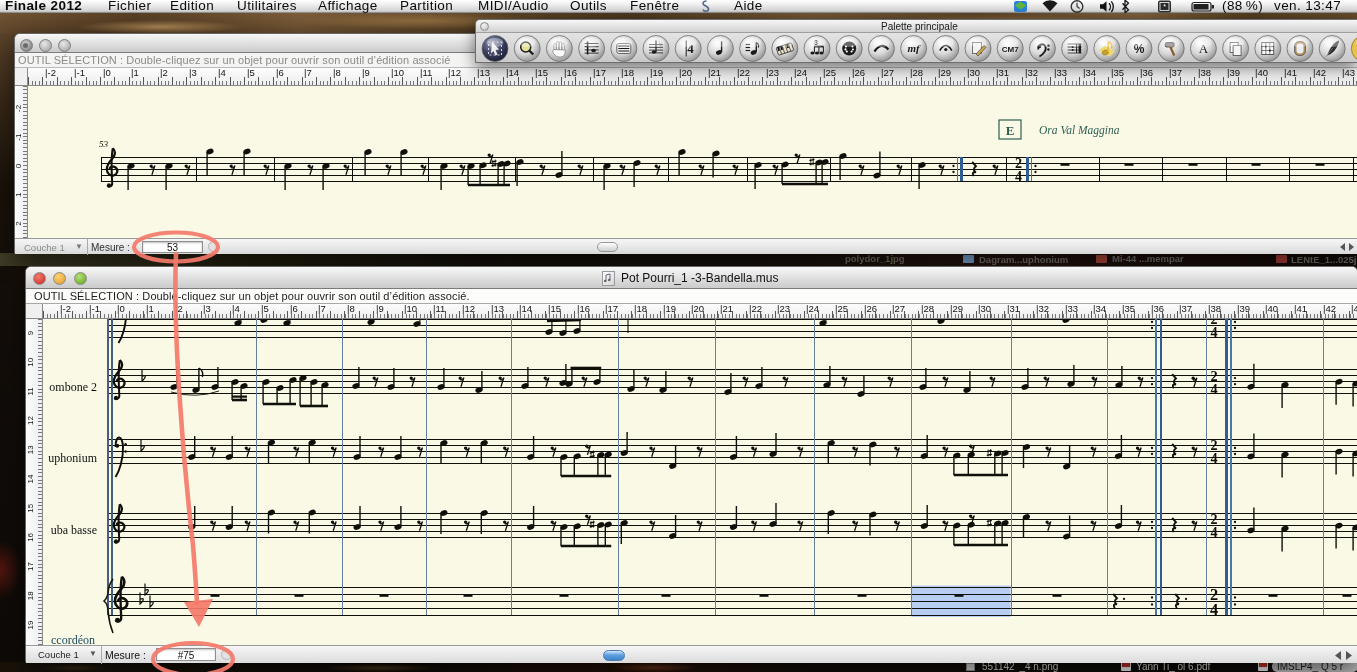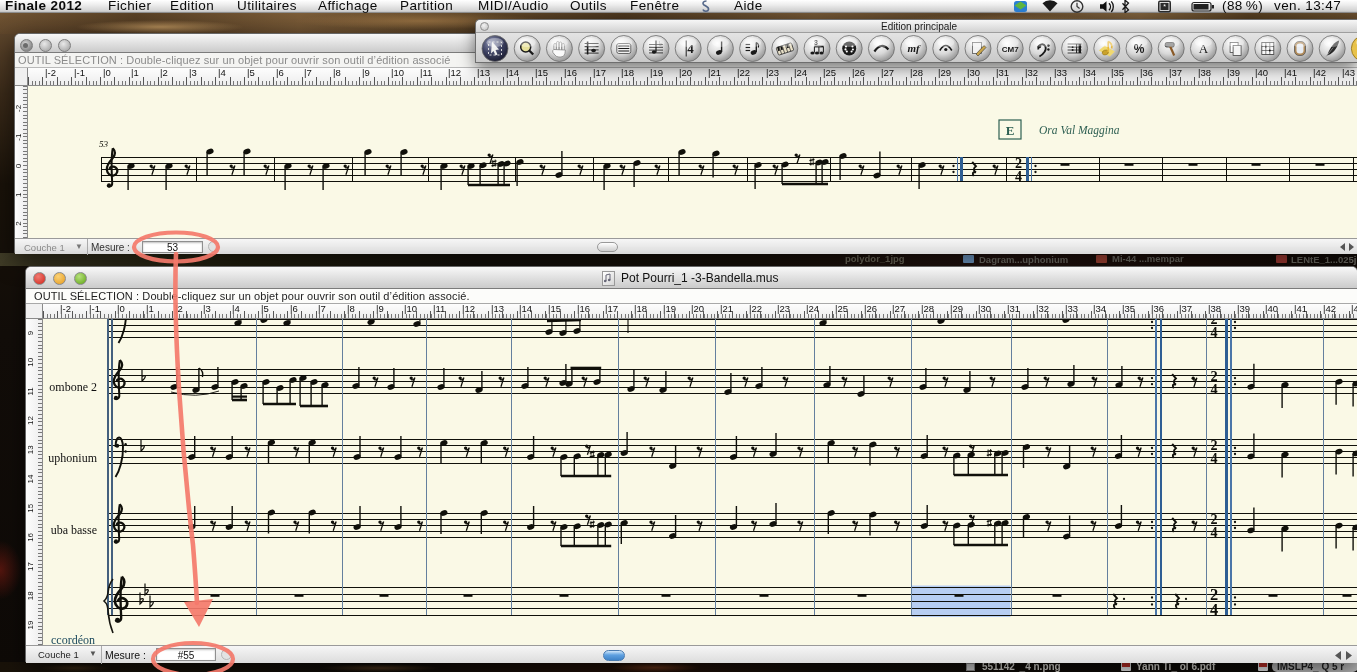--- a/index.html
+++ b/index.html
@@ -26,21 +26,21 @@
 .ruler{background:linear-gradient(#fdfdfd,#ededed);border-bottom:1px solid #8a8a8a;overflow:hidden}
 .rlab{position:absolute;top:-1px;font-size:9.5px;color:#111;letter-spacing:0px;white-space:nowrap}
 .vruler{background:linear-gradient(90deg,#fdfdfd,#ededed);border-right:1px solid #8a8a8a;overflow:hidden}
 .music{background:#faf9e6}
 .botbar{background:linear-gradient(#f6f6f6,#dcdcdc);border-top:1px solid #9a9a9a;font-size:10px;color:#444}
 .fld{position:absolute;background:#fff;border:1px solid #8f8f8f;box-shadow:inset 0 1px 2px rgba(0,0,0,.25);font-size:10px;color:#111;text-align:center}
 .thumb{position:absolute;border-radius:6px;}
 .dstrip{left:0;top:253px;width:1357px;height:13px;background:linear-gradient(90deg,#3f3b26,#23200f 18%,#15110b 35%,#181109 55%,#241410 72%,#1c0f0a 88%,#120c08)}
 .dtext{position:absolute;font-size:9.5px;font-weight:bold;color:#8f8f86;white-space:nowrap;opacity:.8}
 .dock{left:0;top:662px;width:1357px;height:10px;background:linear-gradient(90deg,#191209,#0e0b07 30%,#231007 47%,#120d08 60%,#0c0a07)}
-.dktext{position:absolute;font-size:10px;font-weight:bold;color:#d8d6d0;white-space:nowrap}
+.dktext{position:absolute;font-size:10px;font-weight:normal;color:#d8d6d0;white-space:nowrap}
 </style></head><body>
 <div class="abs desk-top"></div>
 <div class="abs" style="left:0;top:34px;width:30px;height:638px;background:linear-gradient(#5a432a,#3a2a19 60px,#191209 150px,#120d09 300px,#0e0a07)"></div>
 <div class="abs" style="left:0;top:540px;width:22px;height:60px;background:radial-gradient(ellipse at 0% 50%, rgba(140,30,20,.55), rgba(0,0,0,0) 70%)"></div>
 <div class="abs menubar">
     <span class="mi" style="left:5px"><b>Finale 2012</b></span>
     <span class="mi" style="left:108px">Fichier</span>
     <span class="mi" style="left:170px">Edition</span>
     <span class="mi" style="left:237px">Utilitaires</span>
     <span class="mi" style="left:318px">Affichage</span>
@@ -916,33 +916,33 @@
         <circle cx="1081.0" cy="279.9" r="1.1" fill="#10100a"></circle>
         <path d="M1132.2,275.0 L1135.9,279.2 Q1131.8,282.6 1135.9,285.4 Q1131.0,284.6 1133.8,289.0" fill="none" stroke="#10100a" stroke-width="1.9"></path>
         <circle cx="1143.0" cy="279.9" r="1.1" fill="#10100a"></circle>
       </svg>
     </div>
     <div class="abs botbar" style="left:0;top:378px;width:100%;height:18px">
       <span class="abs" style="left:12px;top:3px;color:#222;font-size:9.5px">Couche 1</span>
       <span class="abs" style="left:63px;top:3px;color:#555;font-size:8px">▼</span>
       <div class="abs" style="left:75px;top:0;width:1px;height:18px;background:#aaa"></div>
       <span class="abs" style="left:79px;top:3px;color:#111;font-size:10.5px">Mesure :</span>
-      <div class="fld" style="left:130px;top:2px;width:60px;height:13px;line-height:13px">#55</div>
+      <div class="fld" style="left:130px;top:2px;width:60px;height:13px;line-height:13px">#75</div>
       <span class="abs" style="left:195px;top:3px;width:11px;height:11px;border:1px solid #b5b5b5;border-radius:50%;background:#e2e2e2"></span>
       <div class="thumb" style="left:577px;top:3.5px;width:22px;height:11px;background:linear-gradient(#cfe6fa,#5ea0e0 45%,#3f83c8);border:1px solid #4a7bb0"></div>
       <svg class="abs" style="left:1305px;top:4px" width="26" height="11">
         <path d="M10 1 L4 5.5 L10 10 z" fill="#555"></path>
         <path d="M15 1 L21 5.5 L15 10 z" fill="#555"></path>
       </svg>
     </div>
   </div>
 <div class="abs" style="left:475px;top:19px;width:882px;height:44px;border:1px solid #6e6e6e;border-right:none;border-radius:5px 0 0 0;box-shadow:0 6px 16px rgba(0,0,0,.5);background:linear-gradient(#efefef,#c9c9c9)">
     <div class="abs" style="left:0;top:0;width:100%;height:13px;background:linear-gradient(#f6f6f6,#d2d2d2);border-bottom:1px solid #9e9e9e;border-radius:5px 0 0 0"></div>
     <span class="abs" style="left:4px;top:2px;width:9px;height:9px;border-radius:50%;border:1px solid #8e8e8e;background:radial-gradient(circle at 40% 35%,#f2f2f2,#bdbdbd)"></span>
-    <span class="abs" style="left:405px;top:1px;font-size:10px;color:#1a1a1a">Edition principale</span>
+    <span class="abs" style="left:405px;top:1px;font-size:10px;color:#1a1a1a">Palette principale</span>
     <svg class="abs" style="left:0;top:13px" width="882" height="31" viewBox="0 0 882 31">
       <defs>
         <radialGradient id="gb" cx="38%" cy="30%" r="75%">
           <stop offset="0" stop-color="#ffffff"></stop>
           <stop offset="55%" stop-color="#d8d8d8"></stop>
           <stop offset="100%" stop-color="#8f8f8f"></stop>
         </radialGradient>
         <radialGradient id="gd" cx="38%" cy="30%" r="75%">
           <stop offset="0" stop-color="#9298b8"></stop>
           <stop offset="55%" stop-color="#3c4060"></stop>

